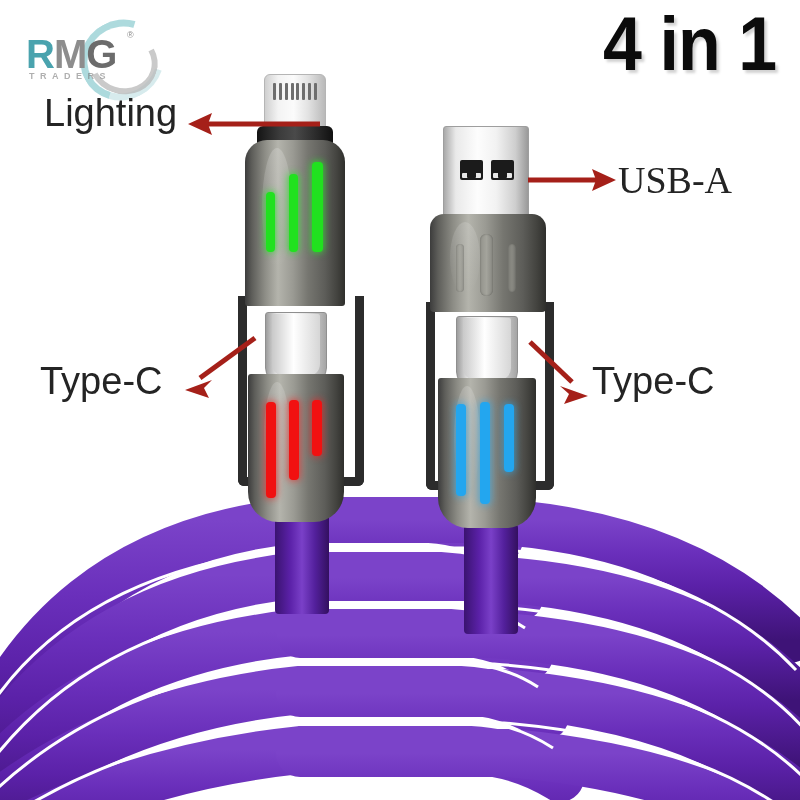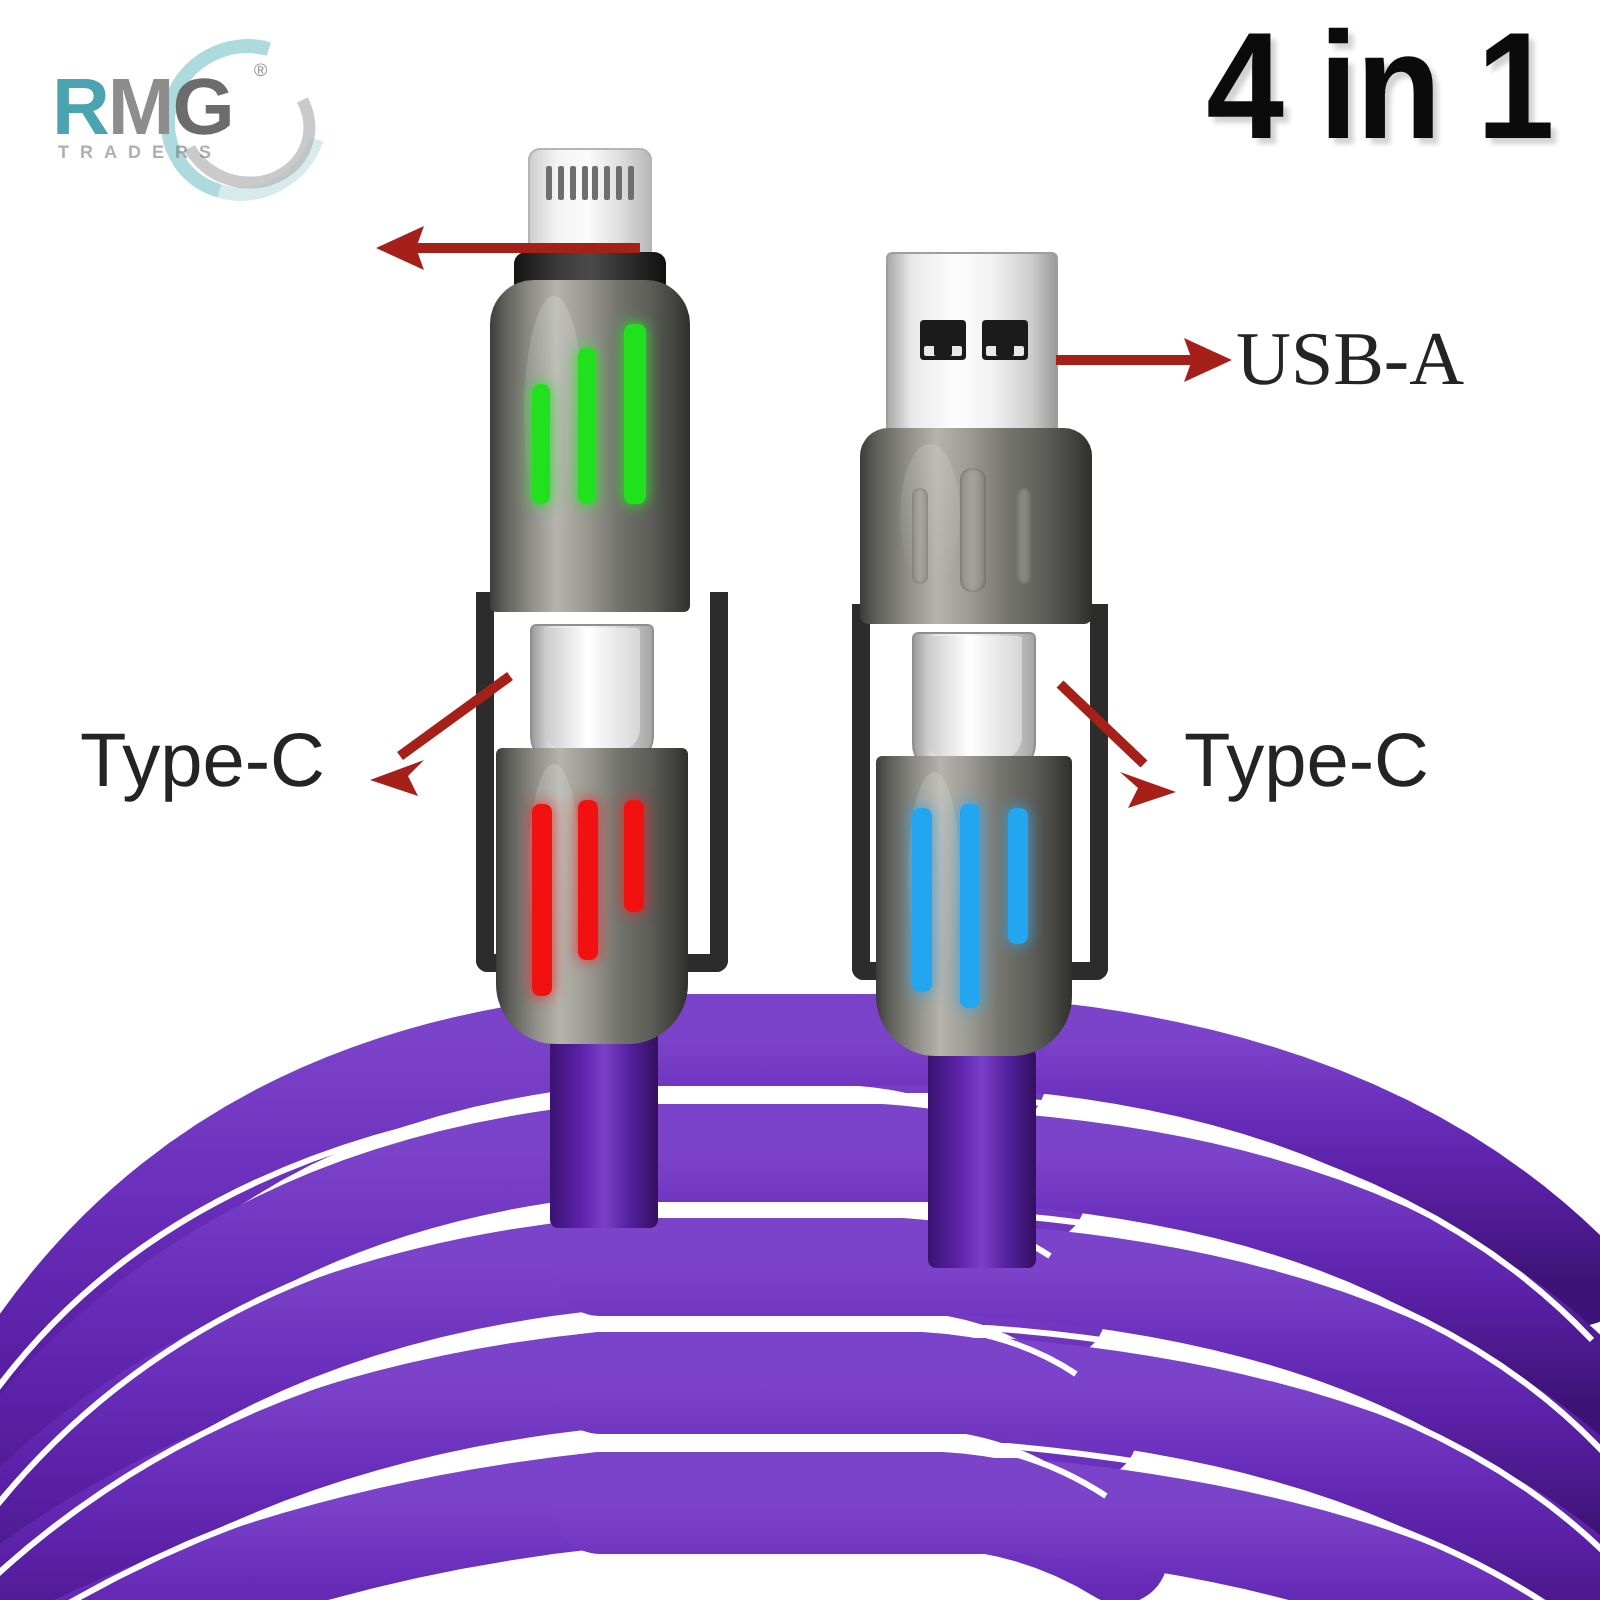--- a/index.html
+++ b/index.html
@@ -406,17 +406,18 @@
       <line x1="255" y1="338" x2="200" y2="378" stroke="#a52019" stroke-width="5"></line>
       <polygon points="185,390 212,380 204,388 209,398" fill="#a52019"></polygon>
     </g>
 
     <g>
       <line x1="530" y1="342" x2="572" y2="382" stroke="#a52019" stroke-width="5"></line>
       <polygon points="588,396 560,386 569,394 564,404" fill="#a52019"></polygon>
     </g>
   </svg>
 
+  <div class="callout-label" id="label-lighting">Lighting</div>
   <div class="callout-label" id="label-usba">USB-A</div>
   <div class="callout-label" id="label-typec-l">Type-C</div>
   <div class="callout-label" id="label-typec-r">Type-C</div>
 
 </div>
 
 </body></html>

